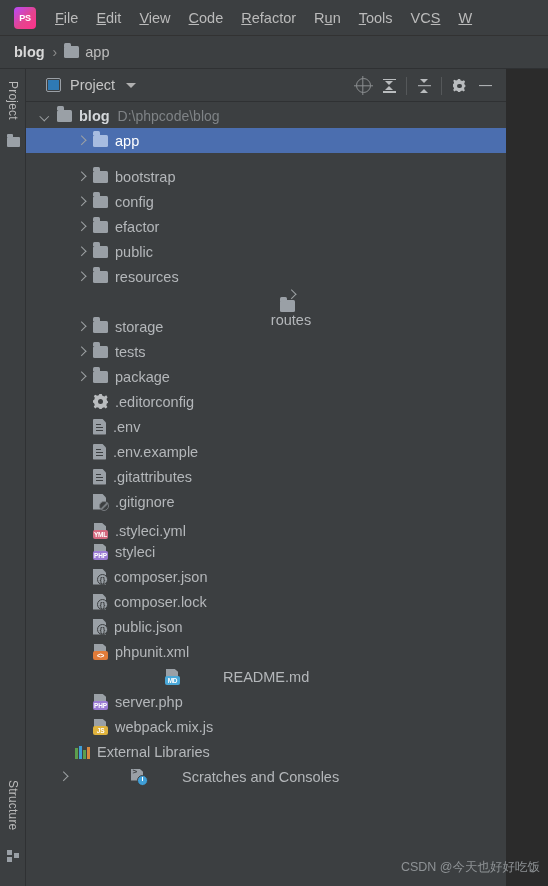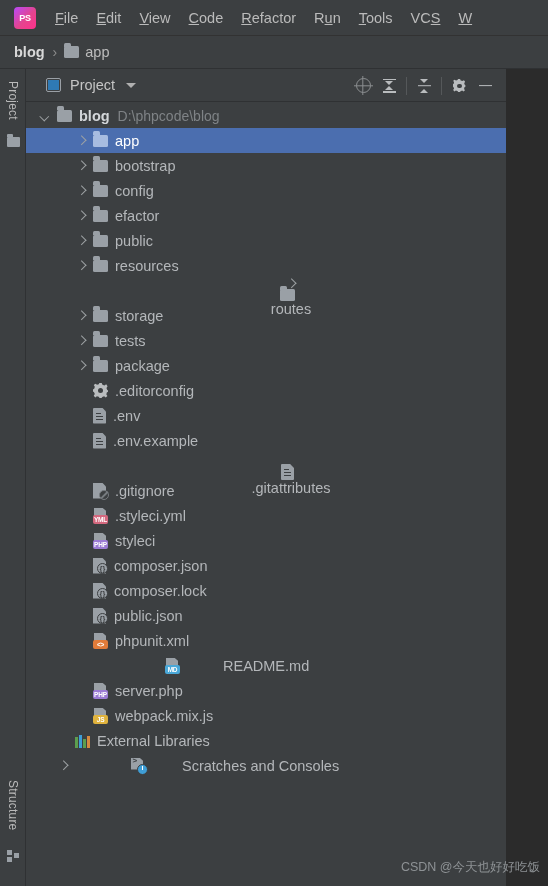--- a/index.html
+++ b/index.html
@@ -392,21 +392,21 @@
           <span class="ico ic-folder"></span>
           <span class="row-label bold">blog</span>
           <span class="row-path">D:\phpcode\blog</span>
         </div>
         <div class="row selected" style="padding-left: 50px;">
           <span class="arrow"></span>
           <span style="width: 6px; flex: 0 0 auto;"></span>
           <span class="ico ic-folder"></span>
           <span class="row-label">app</span>
         </div>
-        <div class="row" style="padding-left: 50px;">
+        <div class="row" style="padding-left: 50px; margin-top: 11px;">
           <span class="arrow"></span>
           <span style="width: 6px; flex: 0 0 auto;"></span>
           <span class="ico ic-folder"></span>
           <span class="row-label">bootstrap</span>
         </div>
         <div class="row" style="padding-left: 50px;">
           <span class="arrow"></span>
           <span style="width: 6px; flex: 0 0 auto;"></span>
           <span class="ico ic-folder"></span>
           <span class="row-label">config</span>
@@ -474,40 +474,40 @@
         <div class="row" style="padding-left: 50px;">
           <span class="arrow blank"></span>
           <span style="width: 6px; flex: 0 0 auto;"></span>
           <span class="ico ic-file">
             <i></i>
             <i></i>
             <i></i>
           </span>
           <span class="row-label">.env.example</span>
         </div>
-        <div class="row" style="padding-left: 50px; flex-direction: column;">
+        <div class="row" style="padding-left: 50px;">
           <span class="arrow blank"></span>
           <span style="width: 6px; flex: 0 0 auto;"></span>
           <span class="ico ic-file">
             <i></i>
             <i></i>
             <i></i>
           </span>
           <span class="row-label">.gitattributes</span>
         </div>
         <div class="row" style="padding-left: 50px;">
           <span class="arrow blank"></span>
           <span style="width: 6px; flex: 0 0 auto;"></span>
           <span class="ico ic-gitignore">
             <span class="sheet"></span>
             <span class="ban"></span>
           </span>
           <span class="row-label">.gitignore</span>
         </div>
-        <div class="row" style="padding-left: 50px;">
+        <div class="row" style="padding-left: 50px; align-items: flex-end;">
           <span class="arrow blank"></span>
           <span style="width: 6px; flex: 0 0 auto;"></span>
           <span class="ico ic-badge">
             <span class="sheet"></span>
             <span class="tag" style="background: rgb(212, 104, 126);">YML</span>
           </span>
           <span class="row-label">.styleci.yml</span>
         </div>
         <div class="row" style="padding-left: 50px;">
           <span class="arrow blank"></span>

